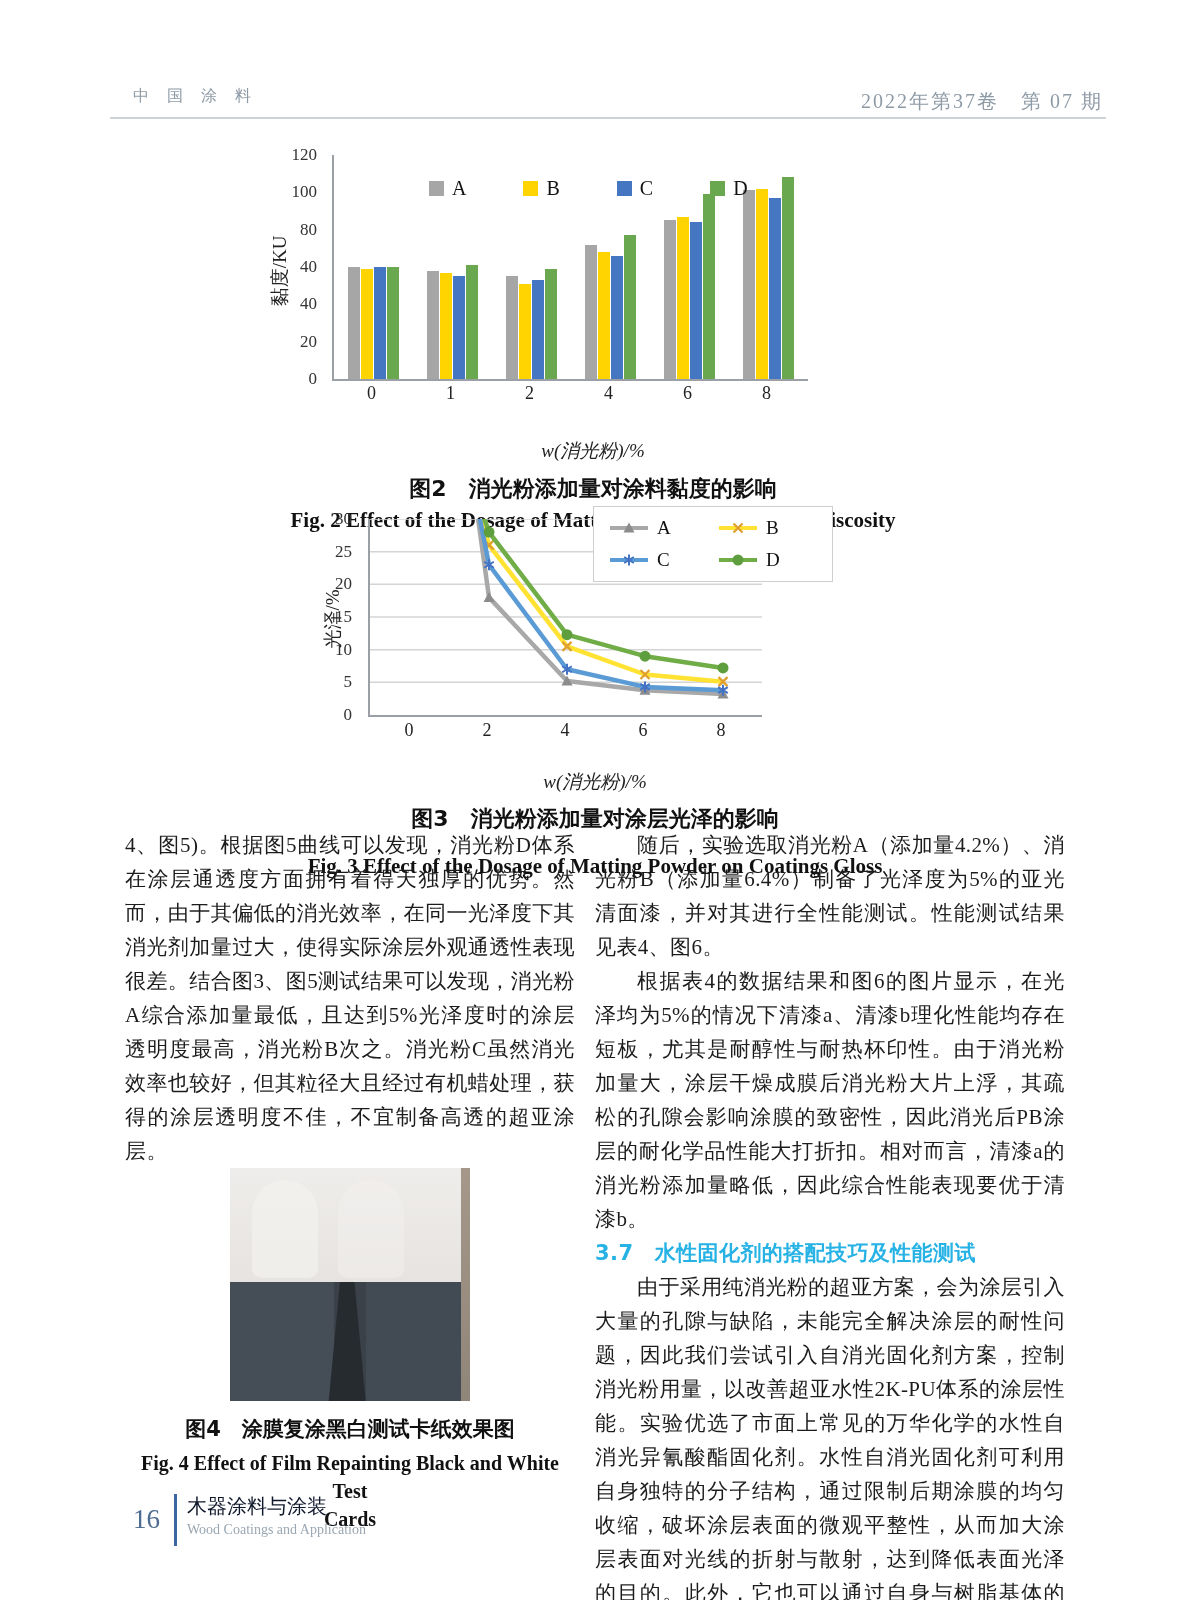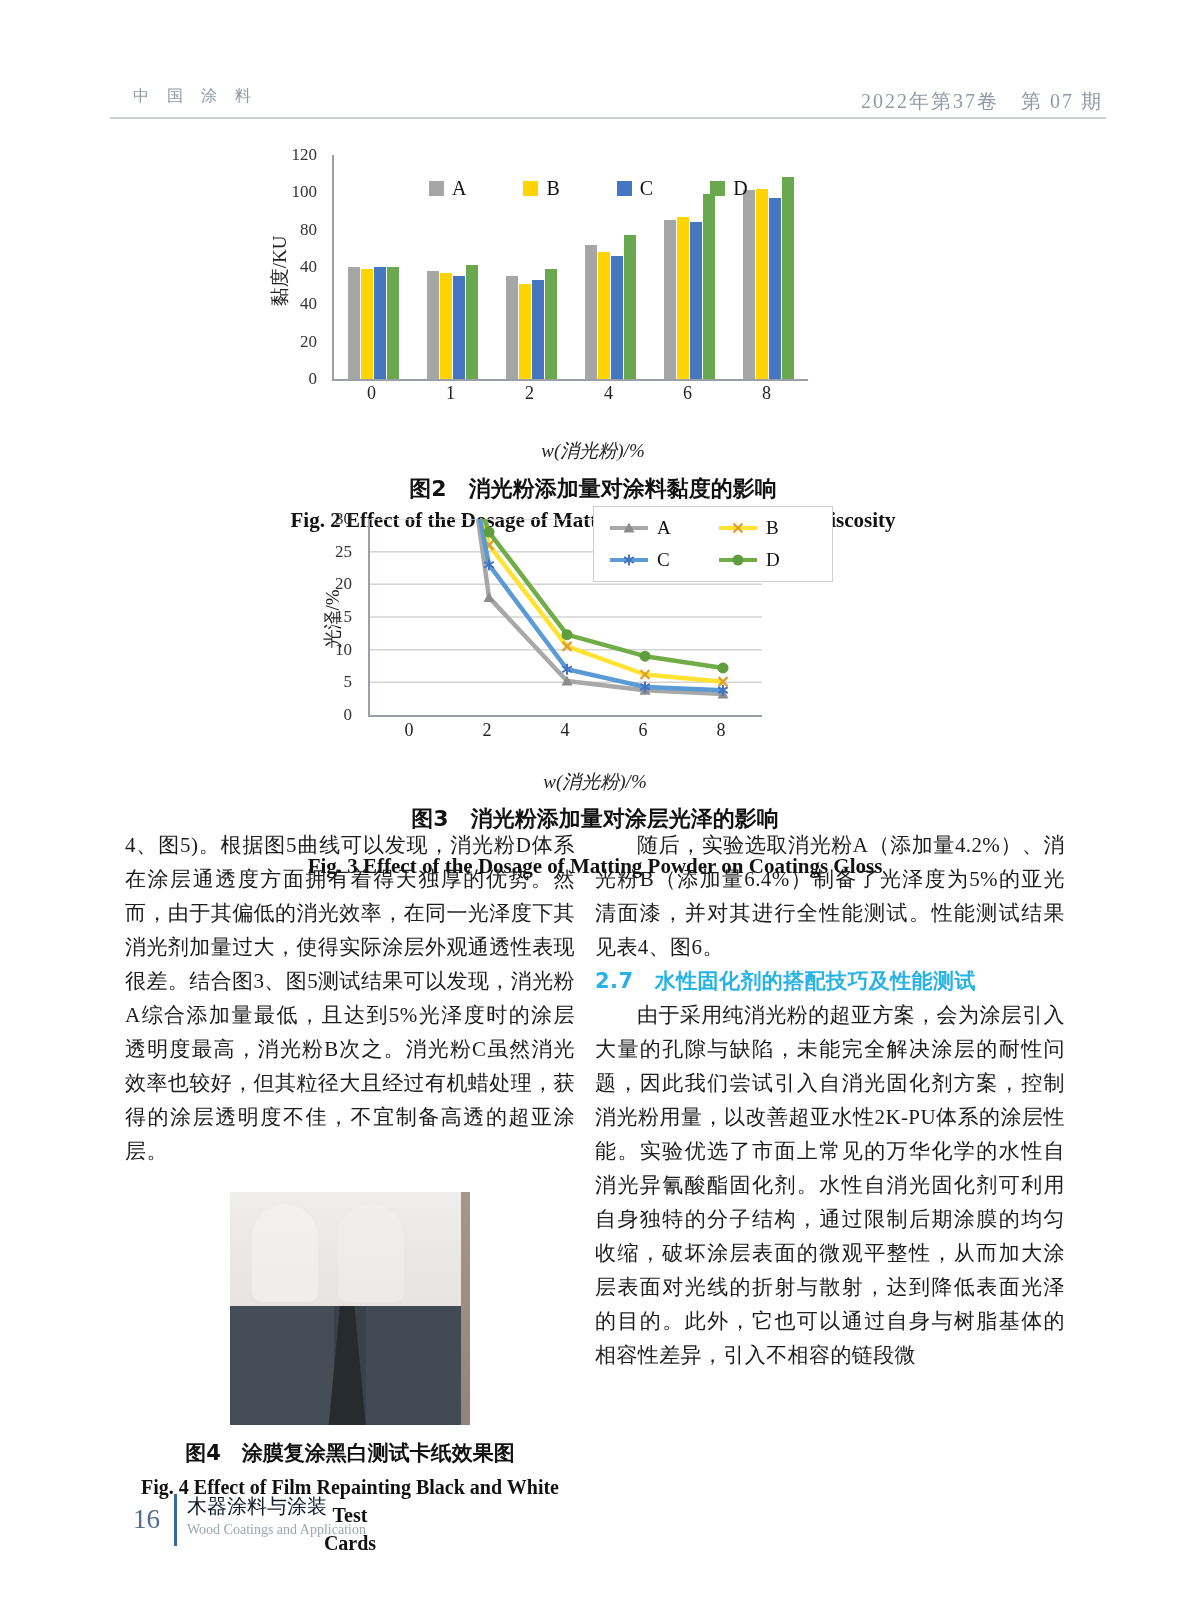--- a/index.html
+++ b/index.html
@@ -52,21 +52,21 @@
   .fig3 .cap-en{margin-top:20px;}
 
   
   .columns{position:absolute;left:125px;top:828px;width:940px;display:grid;grid-template-columns:450px 470px;column-gap:20px;}
   .col p{margin:0;font-size:21px;line-height:34px;text-align:justify;letter-spacing:0.4px;}
   .col p.indent{text-indent:2em;}
   .sec-head{margin:2px 0 1px 0;font-family:"DejaVu Sans","Liberation Sans",sans-serif;
             font-weight:bold;font-size:22px;line-height:34px;color:#26b2e4;}
 
   
-  .fig4{margin-top:24px;text-align:center;}
+  .fig4{text-align:center;}
   .photo{position:relative;width:240px;height:233px;margin:0 auto;background:#ebe8e5;overflow:hidden;}
   .photo-top{position:absolute;left:0;top:0;width:100%;height:114px;background:linear-gradient(180deg,#efedeb,#e6e3e0);}
   .blob{position:absolute;top:12px;width:66px;height:98px;border-radius:34px 34px 10px 10px;background:#f4f2f0;opacity:.65;}
   .blob.b1{left:22px;}
   .blob.b2{left:108px;opacity:.45;}
   .photo-bottom{position:absolute;left:0;top:114px;width:100%;height:119px;background:#3a4148;}
   .panel{position:absolute;top:0;height:100%;}
   .panel.pl{left:0;width:104px;background:#454e57;}
   .panel.pr{left:136px;width:96px;background:#424b54;}
   .wedge{position:absolute;left:92px;top:0;width:56px;height:100%;background:#262b30;
@@ -335,21 +335,22 @@
         <div class="cap-cn">图4　涂膜复涂黑白测试卡纸效果图</div>
         <div class="cap-en">
           <span>Fig. 4   Effect of Film Repainting Black and White Test</span><br>
           <span>Cards</span>
         </div>
       </div>
     </div>
 
     <div class="col">
       <p class="indent">随后，实验选取消光粉A（添加量4.2%）、消光粉B（添加量6.4%）制备了光泽度为5%的亚光清面漆，并对其进行全性能测试。性能测试结果见表4、图6。</p>
-      <p class="sec-head">2.7　水性固化剂的搭配技巧及性能测试</p>
+      <p class="indent">根据表4的数据结果和图6的图片显示，在光泽均为5%的情况下清漆a、清漆b理化性能均存在短板，尤其是耐醇性与耐热杯印性。由于消光粉加量大，涂层干燥成膜后消光粉大片上浮，其疏松的孔隙会影响涂膜的致密性，因此消光后PB涂层的耐化学品性能大打折扣。相对而言，清漆a的消光粉添加量略低，因此综合性能表现要优于清漆b。</p>
+      <p class="sec-head">3.7　水性固化剂的搭配技巧及性能测试</p>
       <p class="indent">由于采用纯消光粉的超亚方案，会为涂层引入大量的孔隙与缺陷，未能完全解决涂层的耐性问题，因此我们尝试引入自消光固化剂方案，控制消光粉用量，以改善超亚水性2K-PU体系的涂层性能。实验优选了市面上常见的万华化学的水性自消光异氰酸酯固化剂。水性自消光固化剂可利用自身独特的分子结构，通过限制后期涂膜的均匀收缩，破坏涂层表面的微观平整性，从而加大涂层表面对光线的折射与散射，达到降低表面光泽的目的。此外，它也可以通过自身与树脂基体的相容性差异，引入不相容的链段微</p>
     </div>
   </div>
 
   <div class="footer">
     <span class="pg-num">16</span>
     <span class="ft-bar"></span>
     <span>
       <div class="ft-cn">木器涂料与涂装</div>
       <div class="ft-en">Wood Coatings and Application</div>

